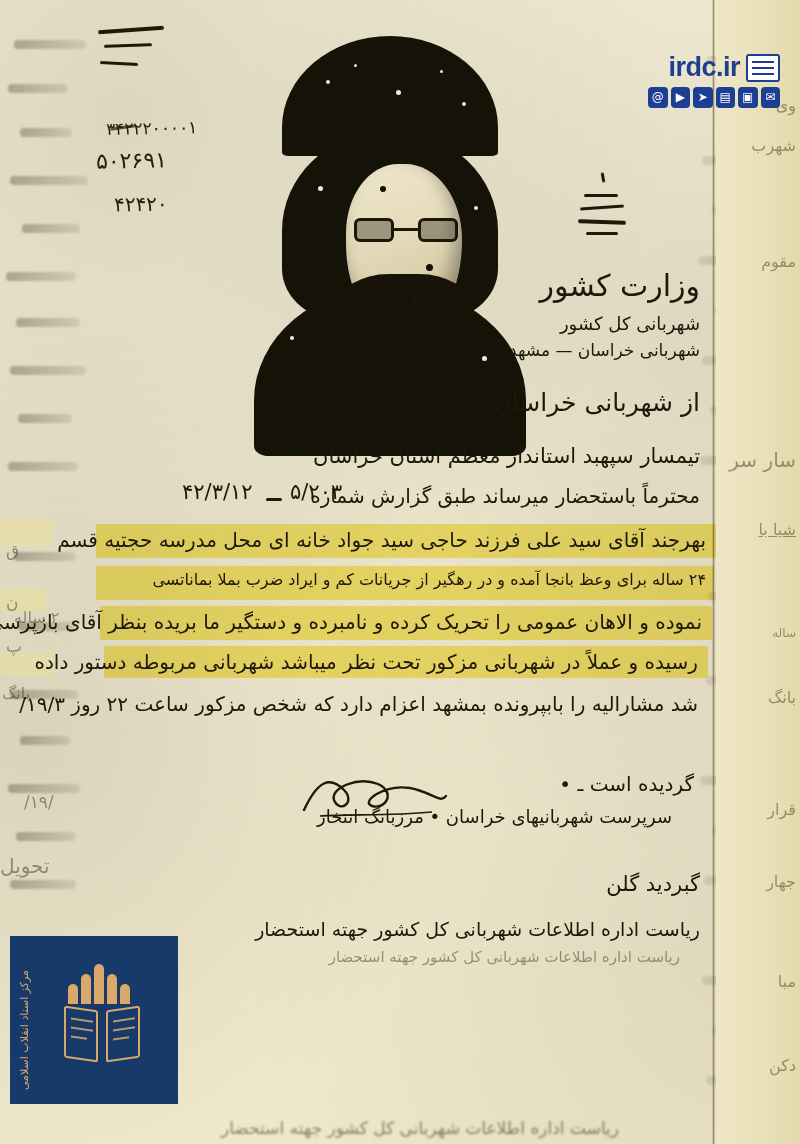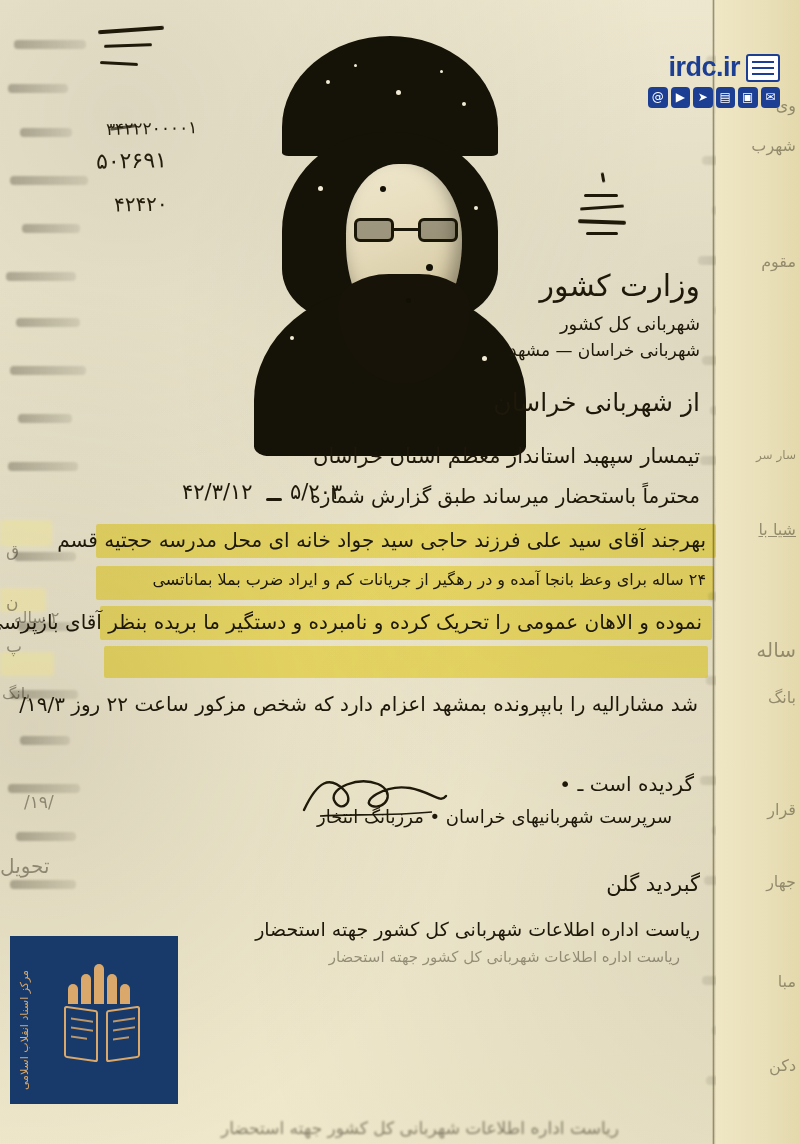--- a/index.html
+++ b/index.html
@@ -444,20 +444,21 @@
     <div class="stroke thin" style="left:176px; top:498px; width:16px;"></div>
 
     <div class="hl" style="left:6px;  top:524px; width:620px; height:34px;"></div>
     <div class="hl" style="left:6px;  top:566px; width:618px; height:34px;"></div>
     <div class="hl" style="left:10px; top:606px; width:612px; height:34px;"></div>
     <div class="hl" style="left:14px; top:646px; width:604px; height:32px;"></div>
 
     <div class="ptext" style="right:14px; top:528px; font-size:20px;">بهرجند آقای سید علی فرزند حاجی سید جواد خانه ای محل مدرسه حجتیه قسم</div>
     <div class="ptext" style="right:14px; top:570px; font-size:16px;">۲۴ ساله برای وعظ بانجا آمده و در رهگیر از جریانات کم و ایراد ضرب بملا بماناتسی</div>
     <div class="ptext" style="right:18px; top:610px; font-size:20px;">نموده و الاهان عمومی را تحریک کرده و نامبرده و دستگیر ما بریده بنظر آقای بازپرسی</div>
+    <div class="ptext" style="right:22px; top:650px; font-size:20px;">رسیده و عملاً در شهربانی مزکور تحت نظر میباشد شهربانی مربوطه دستور داده</div>
     <div class="ptext" style="right:22px; top:692px; font-size:20px;">شد مشارالیه را بابپرونده بمشهد اعزام دارد که شخص مزکور ساعت ۲۲ روز ۱۹/۳/</div>
     <div class="ptext" style="right:26px; top:772px; font-size:20px;">گردیده است ـ •</div>
 
     <div class="sig">
       <svg viewBox="0 0 150 52" preserveAspectRatio="none">
         <path d="M4,40 C18,10 30,6 44,20 C56,32 40,44 34,30 C30,18 58,6 78,14
                  C96,22 86,40 72,36 C60,32 84,14 110,18 C132,22 140,34 146,26" fill="none" stroke="#1e1909" stroke-width="2.4" stroke-linecap="round"></path>
         <path d="M20,46 C50,44 90,46 132,42" fill="none" stroke="#1e1909" stroke-width="1.6"></path>
       </svg>
     </div>
@@ -466,23 +467,23 @@
 
     <div class="ptext" style="right:20px; top:872px; font-size:21px;">گبردید گلن</div>
     <div class="ptext" style="right:20px; top:918px; font-size:19px;">ریاست اداره اطلاعات شهربانی کل کشور جهته استحضار</div>
     <div class="ptext faded blur-s" style="right:40px; top:948px; font-size:15px;">ریاست اداره اطلاعات شهربانی کل کشور جهته استحضار</div>
   </div>
 
   <div class="right-strip">
     <div class="ptext faded blur-s" style="right:4px; top:96px;  font-size:16px;">وی</div>
     <div class="ptext faded blur-s" style="right:4px; top:136px; font-size:16px;">شهرب</div>
     <div class="ptext faded blur-s" style="right:4px; top:252px; font-size:16px;">مقوم</div>
-    <div class="ptext faded blur-s" style="right:4px; top:448px; font-size:12px;">سار سر</div>
+    <div class="ptext faded blur-s" style="right:4px; top:448px; font-size:20px;">سار سر</div>
     <div class="ptext faded blur-s" style="right:4px; top:520px; font-size:16px;text-decoration:underline;">شیا با</div>
-    <div class="ptext faded blur-s" style="right:4px; top:626px; font-size:20px;margin-top:12px;">ساله</div>
+    <div class="ptext faded blur-s" style="right:4px; top:626px; font-size:12px;">ساله</div>
     <div class="ptext faded blur-s" style="right:4px; top:688px; font-size:16px;">بانگ</div>
     <div class="ptext faded blur-s" style="right:4px; top:800px; font-size:16px;">قرار</div>
     <div class="ptext faded blur-s" style="right:4px; top:872px; font-size:16px;">جهار</div>
     <div class="ptext faded blur-s" style="right:4px; top:972px; font-size:16px;">مبا</div>
     <div class="ptext faded blur-s" style="right:4px; top:1056px; font-size:16px;">دکن</div>
   </div>
 
   <div class="ptext faded blur-s" style="left:6px; top:540px; font-size:17px;">ق</div>
   <div class="ptext faded blur-s" style="left:6px; top:592px; font-size:17px;">ن</div>
   <div class="ptext faded blur-s" style="left:6px; top:636px; font-size:17px;">پ</div>

